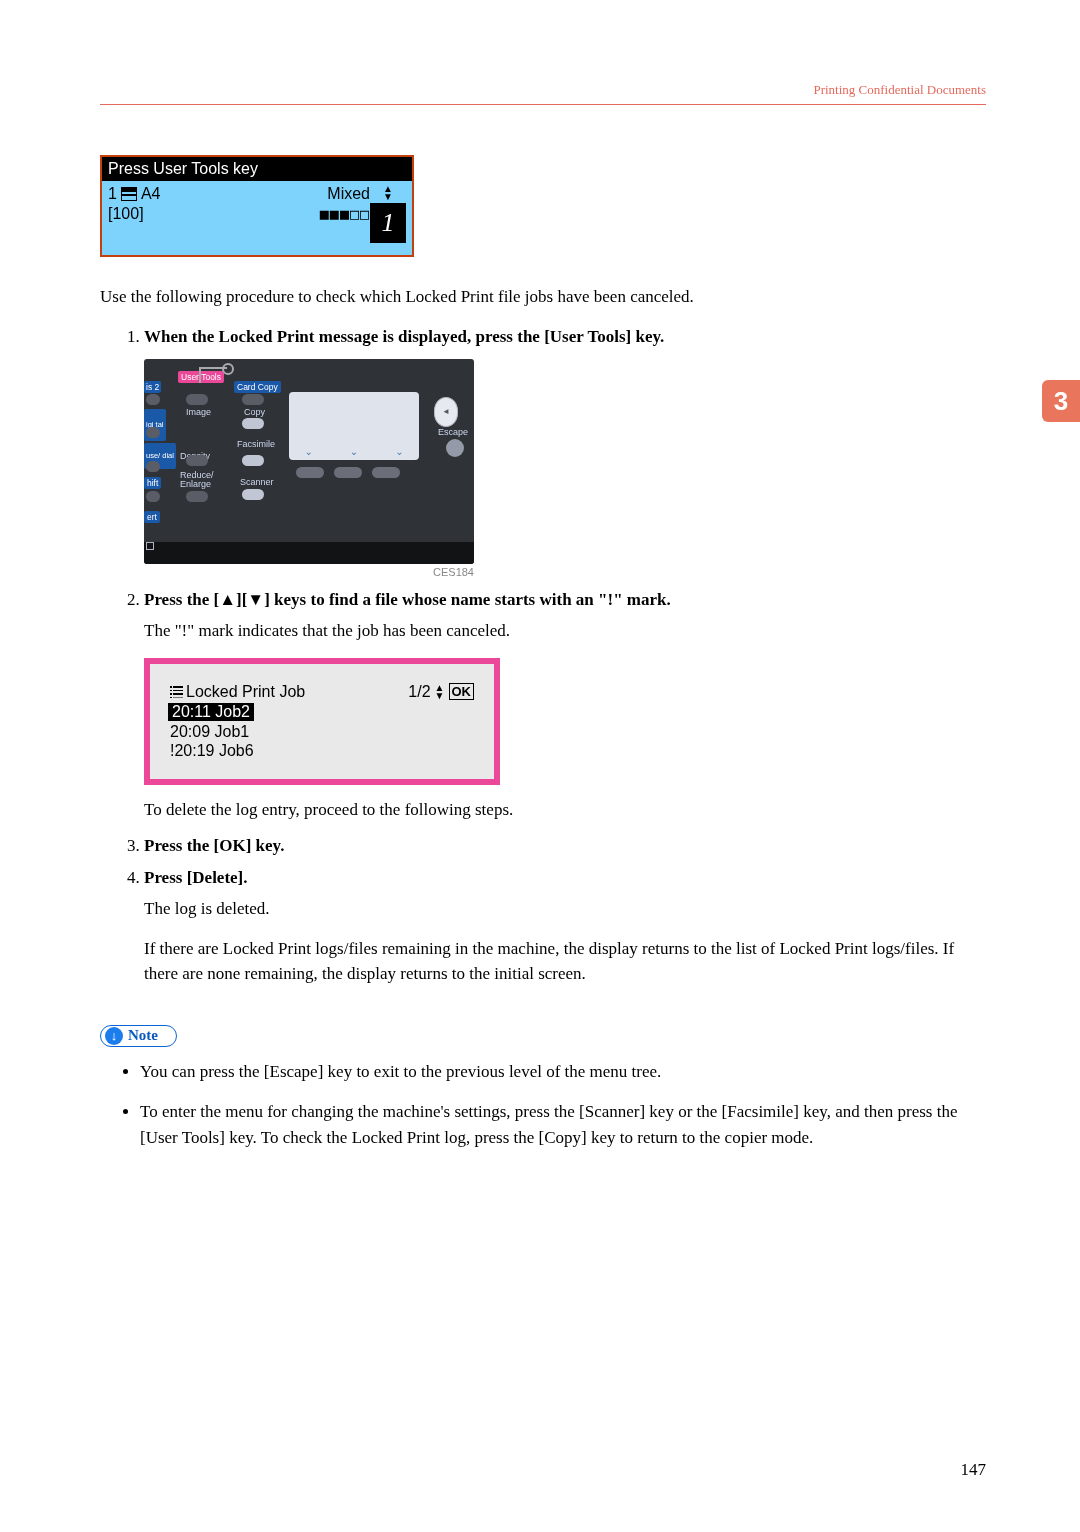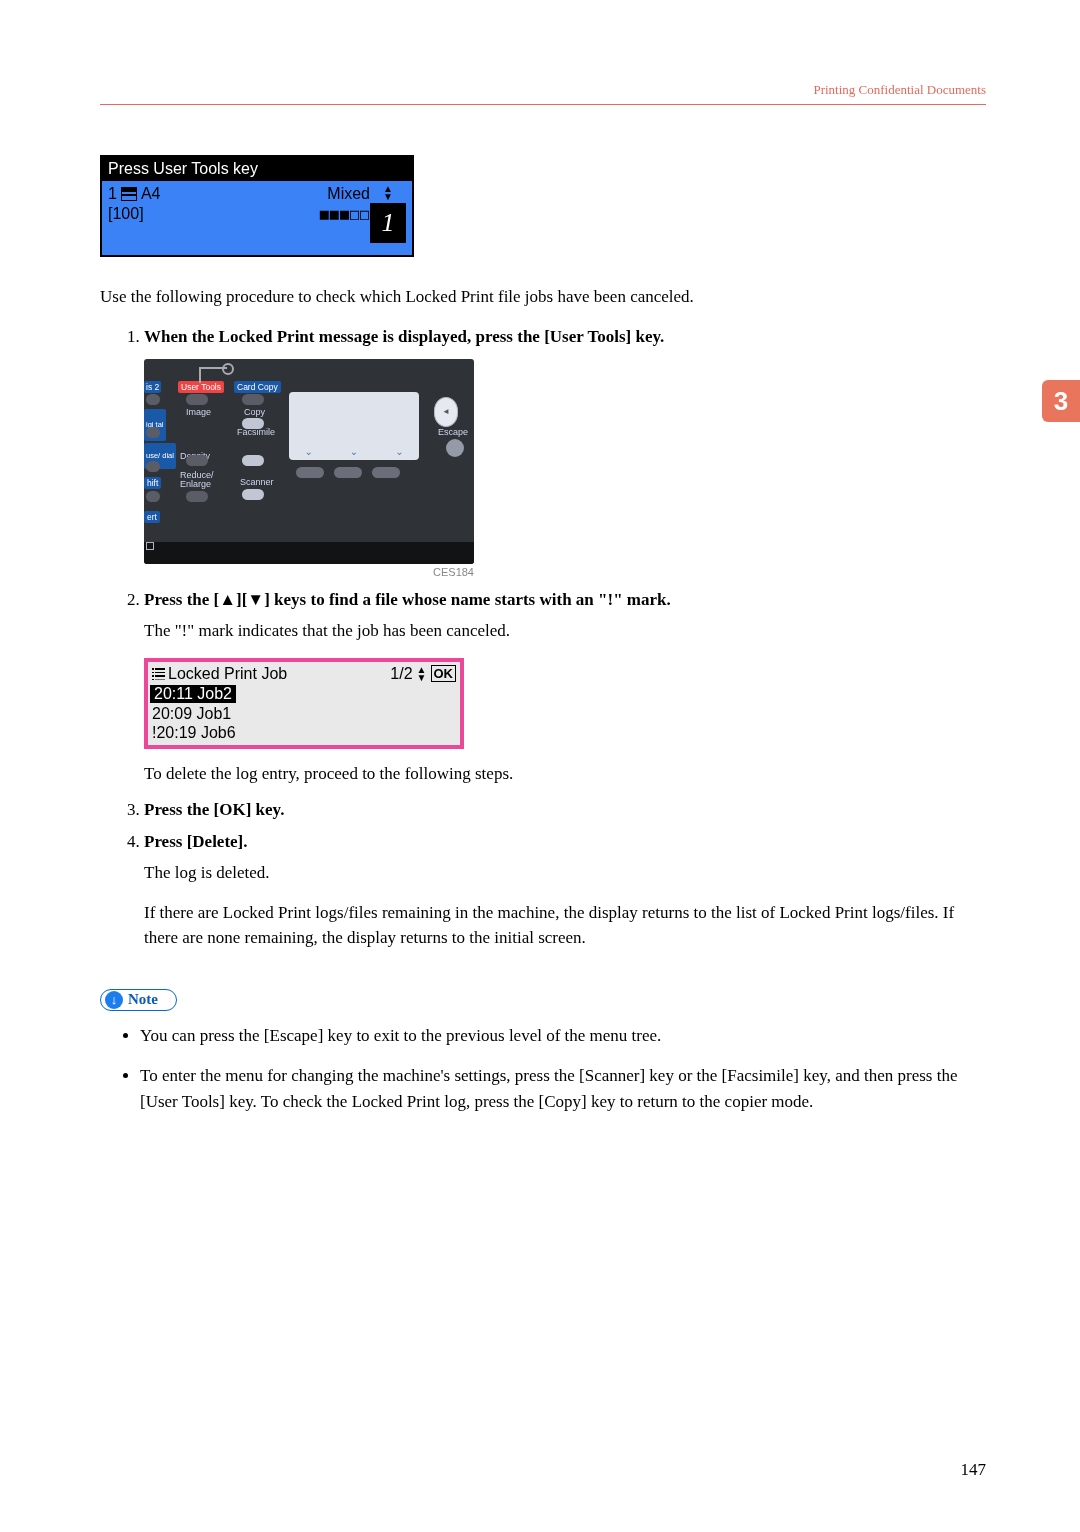--- a/index.html
+++ b/index.html
@@ -37,22 +37,22 @@
       font-size: 26px;
       font-weight: bold;
       display: flex;
       align-items: center;
       justify-content: center;
       font-family: Arial, sans-serif;
     }
     
     .lcd1 {
       width: 310px;
-      border: 2px solid #000000;
-      background: #3b82f6;
+      border: 2px solid #c2410c;
+      background: #7dd3fc;
       font-family: Arial, sans-serif;
       margin-bottom: 30px;
       margin-left: 0px;
     }
     .lcd1-row1 {
       background: #000;
       color: #fff;
       font-size: 16px;
       padding: 3px 6px;
     }
@@ -206,25 +206,25 @@
       font-size: 11px;
       color: #888;
       width: 330px;
       margin-top: 2px;
       font-family: Arial, sans-serif;
     }
 
     
     .lcd2 {
       width: 308px;
-      border: 4px solid #ec4899;
+      border: 6px solid #ec4899;
       font-family: Arial, sans-serif;
       font-size: 16px;
       background: #e9e9e9;
-      padding: 2px;
+      padding: 18px;
       margin: 4px 0 12px 0;
     }
     .lcd2-header {
       display: flex;
       justify-content: space-between;
       align-items: center;
       padding: 1px 2px;
     }
     .lcd2-header-left { display:flex; align-items:center; gap:3px; }
     .okbox {
@@ -342,37 +342,37 @@
             <div class="panel-labelbox" style="left:0;top:50px;padding:12px 2px;line-height:8px;font-size:7.5px;">igi
 tal</div>
             <div class="panel-btn" style="left:2px;top:68px;width:14px;"></div>
             <div class="panel-labelbox" style="left:0;top:84px;padding:9px 2px;line-height:8px;font-size:7.5px;">use/
 dial</div>
             <div class="panel-btn" style="left:2px;top:102px;width:14px;"></div>
             <div class="panel-labelbox" style="left:0;top:118px;">hift</div>
             <div class="panel-btn" style="left:2px;top:132px;width:14px;"></div>
             <div class="panel-labelbox" style="left:0;top:152px;">ert</div>
 
-            <div class="panel-labelbox" style="left:34px;top:22px;background:#ef4444">User Tools</div>
+            <div class="panel-labelbox" style="left:34px;top:12px;background:#ec4899">User Tools</div>
             <div class="callout" style="left:55px; top:8px; width:26px; height:14px; border-top:2px solid #a8aab0; border-right:none; border-left:2px solid #a8aab0; border-bottom:none;"></div>
             <div style="position:absolute; left:78px; top:4px; width:8px; height:8px; border:2px solid #a8aab0; border-radius:50%;"></div>
             <div class="panel-btn" style="left:42px;top:35px;"></div>
             <div class="panel-label" style="left:42px;top:48px;">Image</div>
 
             <div class="panel-label" style="left:36px;top:92px;">Density</div>
             <div class="panel-btn" style="left:42px;top:96px;"></div>
             <div class="panel-label" style="left:36px;top:112px; white-space:pre; line-height:9px;">Reduce/
 Enlarge</div>
             <div class="panel-btn" style="left:42px;top:132px;"></div>
 
             <div class="panel-labelbox" style="left:90px;top:22px;">Card Copy</div>
             <div class="panel-btn" style="left:98px;top:35px;"></div>
             <div class="panel-label" style="left:100px;top:48px;">Copy</div>
             <div class="panel-btn" style="left:98px;top:59px; background:#c1c6d4;"></div>
-            <div class="panel-label" style="left:93px;top:68px;">Facsimile</div>
+            <div class="panel-label" style="left:93px;top:80px;">Facsimile</div>
             <div class="panel-btn" style="left:98px;top:96px; background:#c1c6d4;"></div>
             <div class="panel-label" style="left:96px;top:118px;">Scanner</div>
             <div class="panel-btn" style="left:98px;top:130px; background:#c1c6d4;"></div>
 
             <div class="panel-screen">
               <span class="chev">⌄</span>
               <span class="chev">⌄</span>
               <span class="chev">⌄</span>
             </div>
             <div class="soft-btn" style="position:absolute; left:152px; top:108px;"></div>

